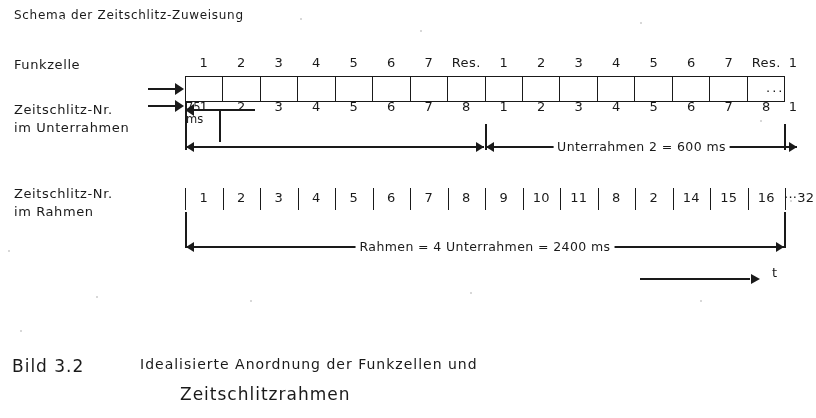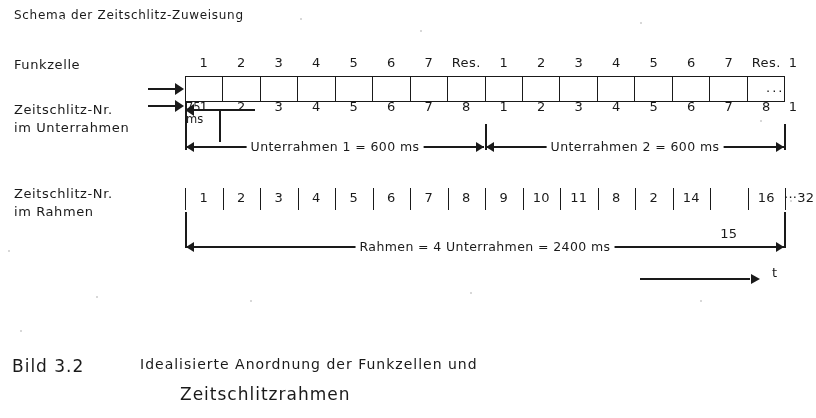--- a/index.html
+++ b/index.html
@@ -248,23 +248,22 @@
 <div class="abs tickline" style="left:219px; top:110px; width:1.5px; height:32px;"></div>
 
 <div class="abs vtick" style="left:185px; top:102px; height:48px;"></div>
 <div class="abs vtick" style="left:485px; top:124px; height:26px;"></div>
 <div class="abs vtick" style="left:784px; top:124px; height:26px;"></div>
 
 <div class="abs measure" style="left:186px; top:140px; width:298px;">
   <div class="line"></div>
     <div class="ah-l"></div>
     <div class="ah-r"></div>
-  <div class="cap">Unterrahmen 1 = 600 ms</div>
-</div>
-<div class="abs measure" style="left:486px; top:140px; width:298px;">
+</div>
+<div class="abs measure" style="left:486px; top:140px; width:298px;padding-left:13px;">
   <div class="line"></div>
     <div class="ah-l"></div>
     <div class="ah-r"></div>
   <div class="cap">Unterrahmen 2 = 600 ms</div>
 </div>
 
 <div class="abs" id="framenum-row">
     <span class="n" style="left: 18.75px;">1</span>
     <div class="sep" style="left: 37.5px;"></div>
     <span class="n" style="left: 56.25px;">2</span>
@@ -286,21 +285,21 @@
     <span class="n" style="left: 356.25px;">10</span>
     <div class="sep" style="left: 375px;"></div>
     <span class="n" style="left: 393.75px;">11</span>
     <div class="sep" style="left: 412.5px;"></div>
     <span class="n" style="left: 431.25px;">8</span>
     <div class="sep" style="left: 450px;"></div>
     <span class="n" style="left: 468.75px;">2</span>
     <div class="sep" style="left: 487.5px;"></div>
     <span class="n" style="left: 506.25px;">14</span>
     <div class="sep" style="left: 525px;"></div>
-    <span class="n" style="left: 543.75px; margin-top: 36px;">15</span>
+    <span class="n" style="left: 543.75px;">15</span>
     <div class="sep" style="left: 562.5px;"></div>
     <span class="n" style="left: 581.25px;">16</span>
     <div class="sep" style="left: 600px;"></div>
     <div class="sep" style="left: 0px;"></div>
   </div>
 <div class="abs txt" id="frame-tail">···32</div>
 
 <div class="abs vtick" style="left:185px; top:212px; height:36px;"></div>
 <div class="abs vtick" style="left:784px; top:212px; height:36px;"></div>
 <div class="abs measure" style="left:186px; top:240px; width:598px;">

